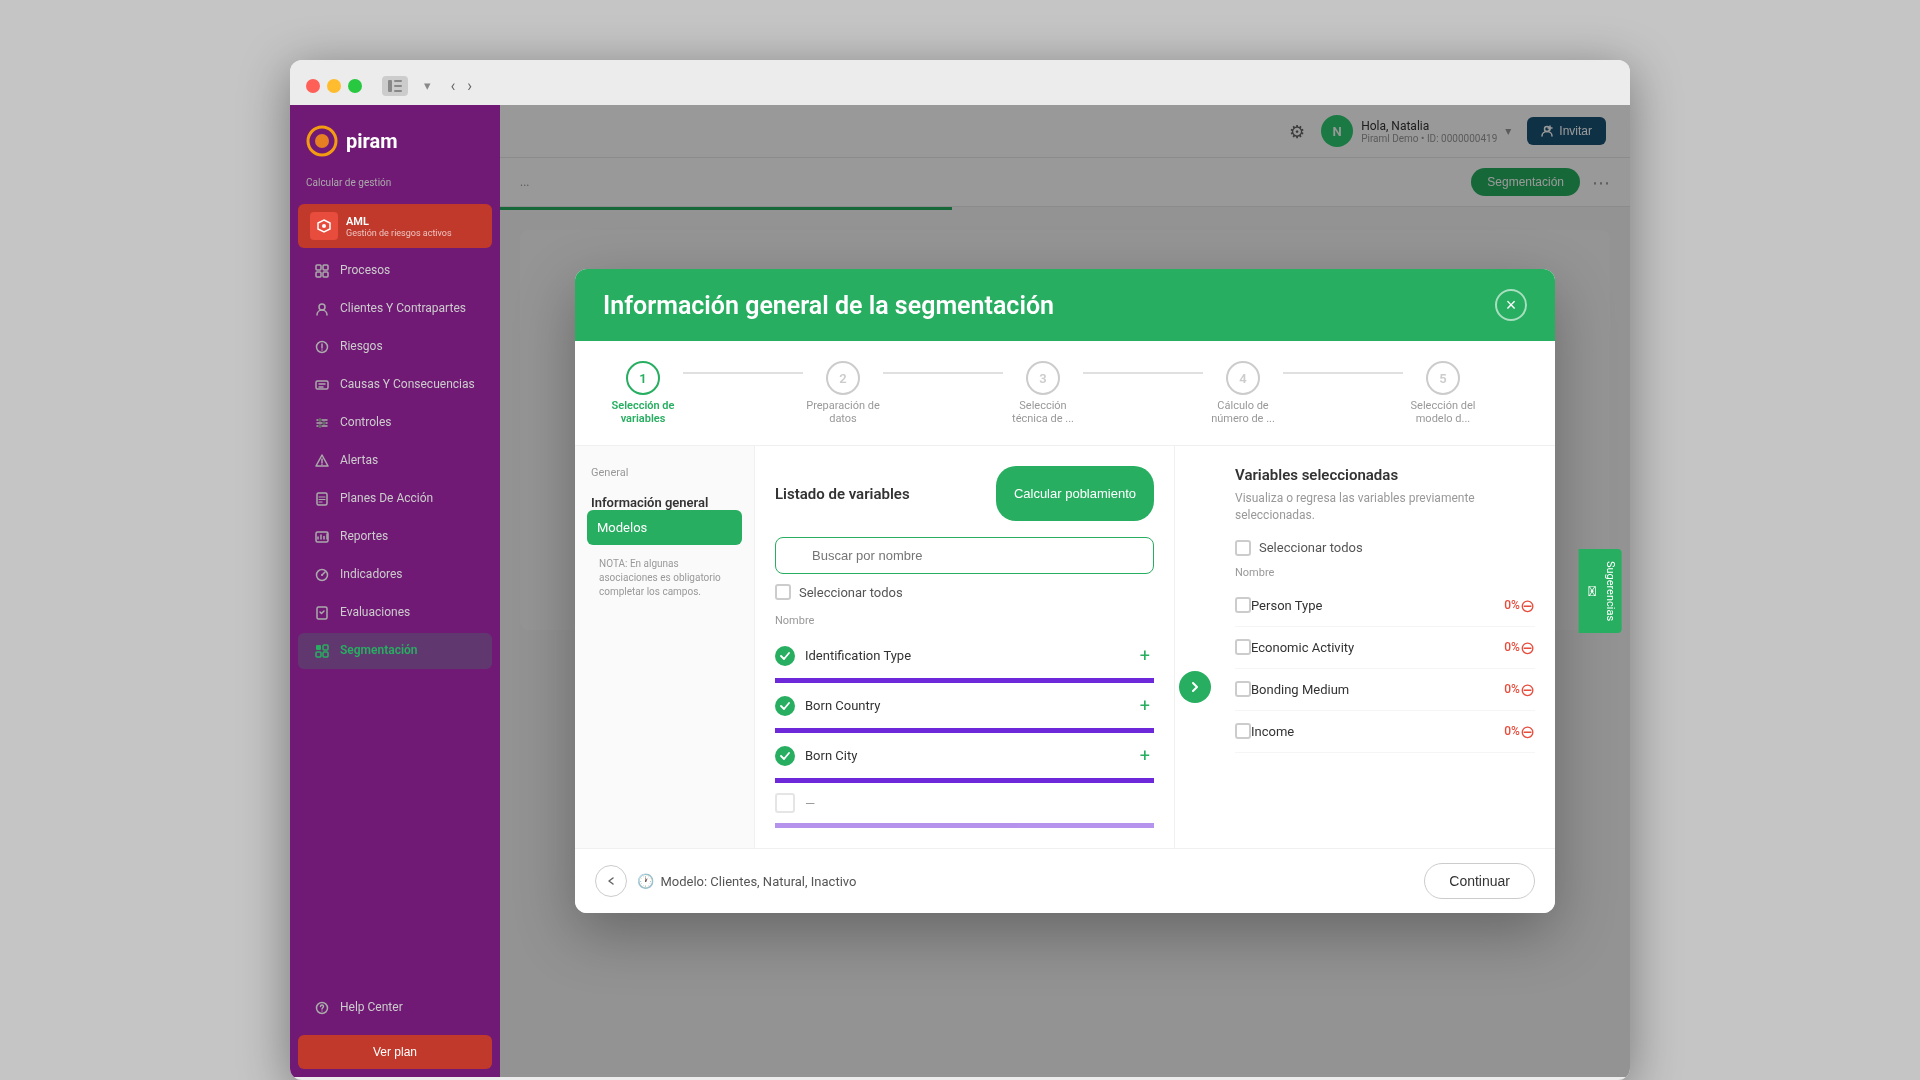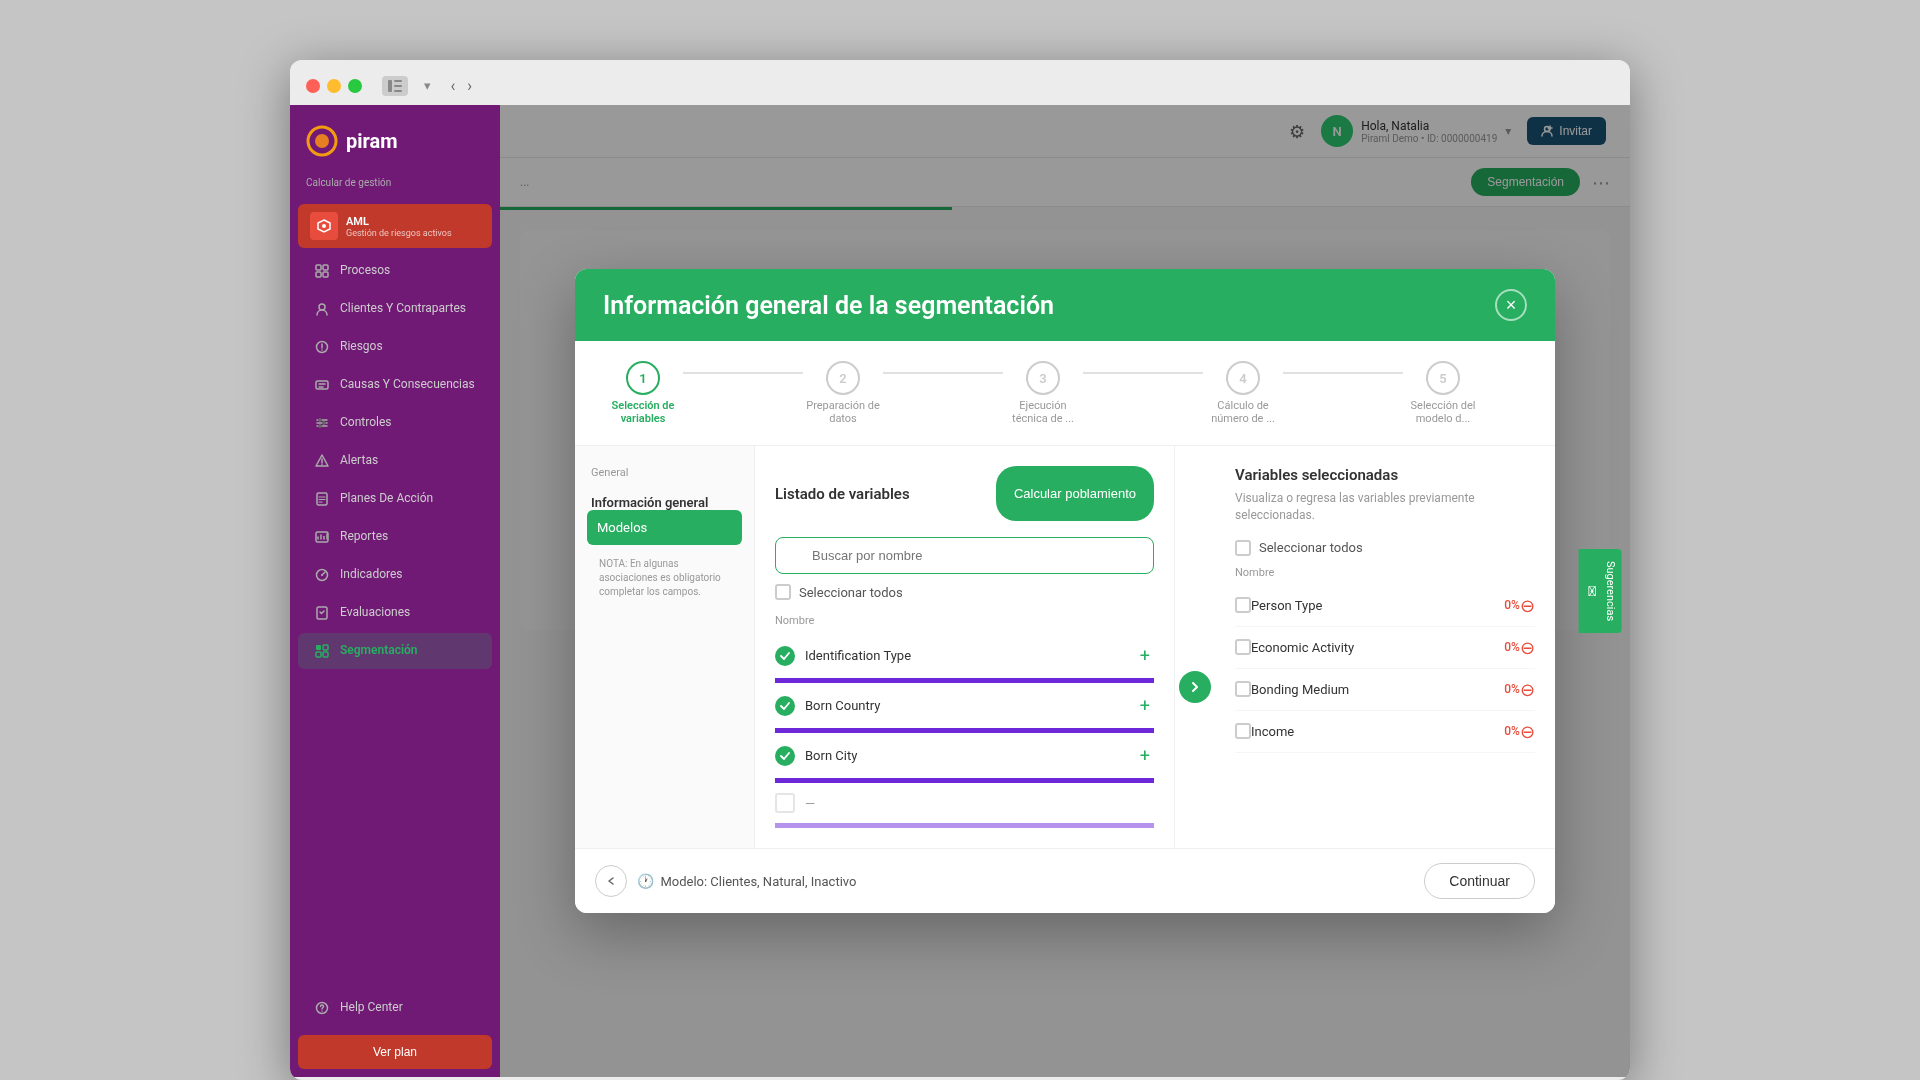--- a/index.html
+++ b/index.html
@@ -926,21 +926,21 @@
                 <div class="step-line" style="margin-bottom:22px;"></div>
 
                 <div class="step-item">
                   <div class="step-circle">2</div>
                   <div class="step-label">Preparación de datos</div>
                 </div>
                 <div class="step-line" style="margin-bottom:22px;"></div>
 
                 <div class="step-item">
                   <div class="step-circle">3</div>
-                  <div class="step-label">Ejecución técnica de ...</div>
+                  <div class="step-label">Selección técnica de ...</div>
                 </div>
                 <div class="step-line" style="margin-bottom:22px;"></div>
 
                 <div class="step-item">
                   <div class="step-circle">4</div>
                   <div class="step-label">Cálculo de número de ...</div>
                 </div>
                 <div class="step-line" style="margin-bottom:22px;"></div>
 
                 <div class="step-item">

